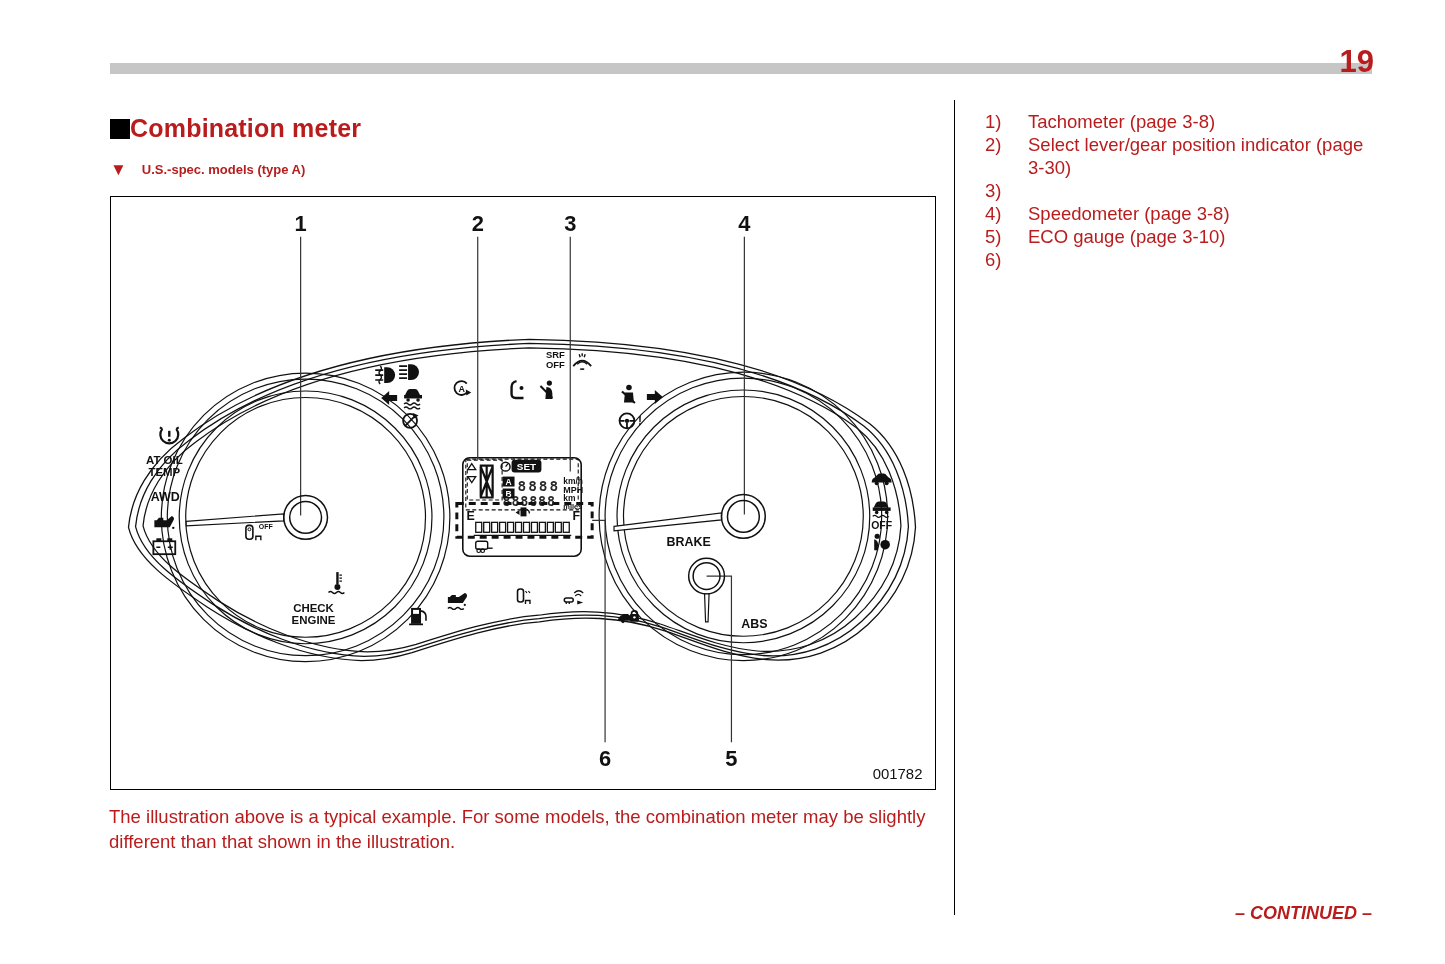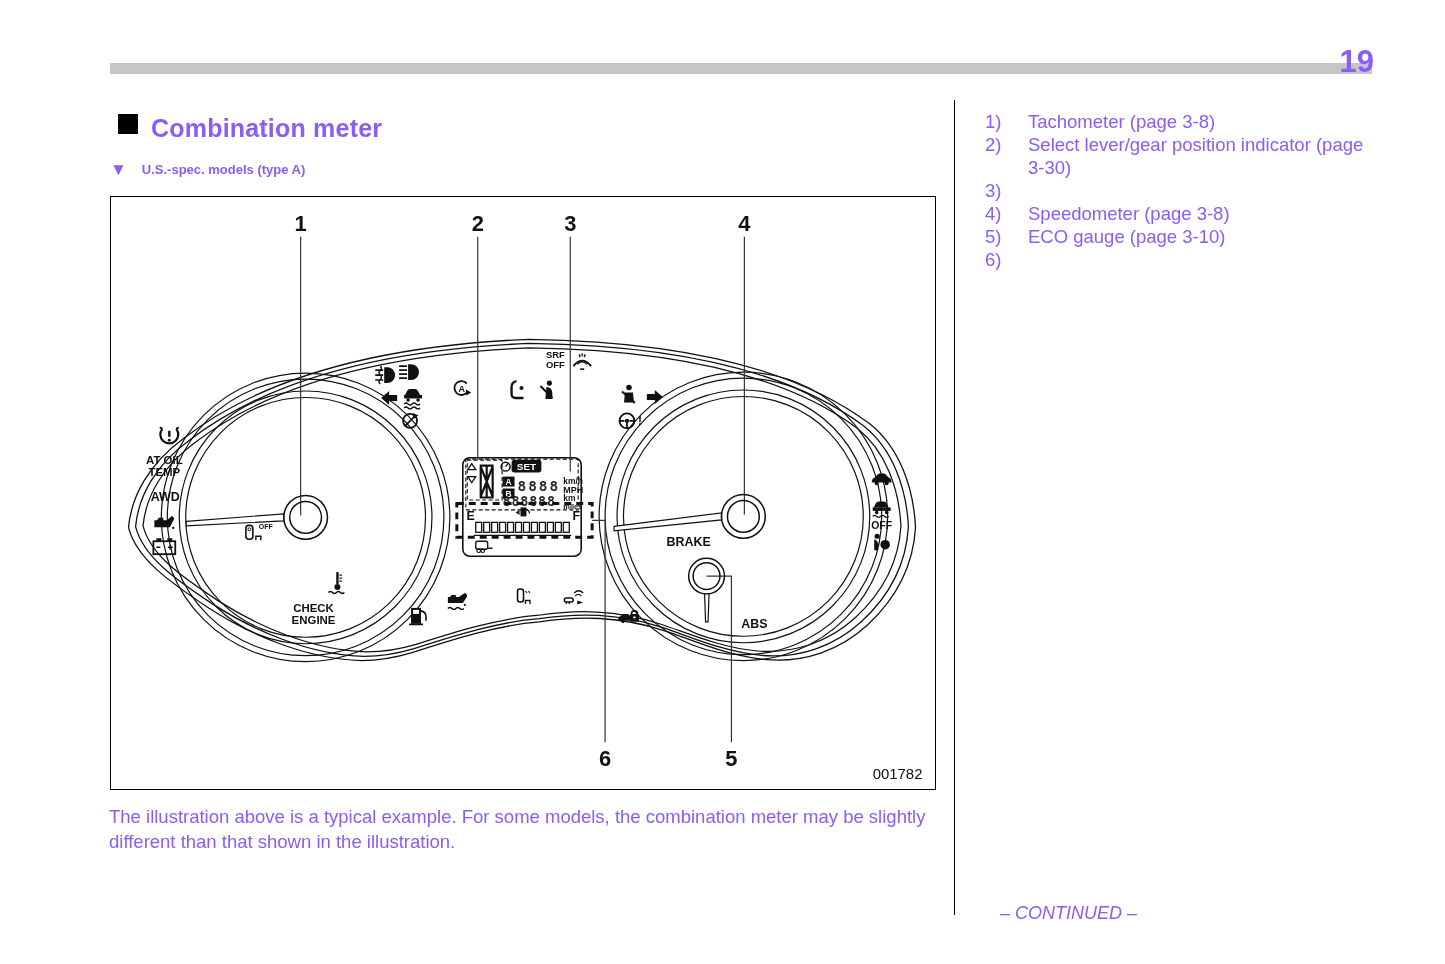--- a/index.html
+++ b/index.html
@@ -1,35 +1,35 @@
 <!DOCTYPE html>
 <html><head>
 <meta charset="utf-8">
 <style>
   html,body{margin:0;padding:0;background:#fff;}
   #page{position:relative;width:1404px;height:964px;background:#fff;overflow:hidden;
-        font-family:"Liberation Sans",sans-serif;color:#8b5cf6;}
+        font-family:"Liberation Sans",sans-serif;color:#b91c1c;}
   .abs{position:absolute;}
   #top-bar{left:110px;top:63px;width:1262px;height:11px;background:#c6c6c6;}
   #page-number{left:1318px;top:44px;width:56px;text-align:right;font-size:31px;font-weight:bold;}
-  #section-head{left:118px;top:114px;display:flex;gap:13px;}
+  #section-head{left:110px;top:114px;display:flex;align-items:center;}
   #section-square{width:20px;height:20px;background:#000;}
   #section-title{font-size:25px;font-weight:bold;letter-spacing:.2px;}
   #variant-head{left:110px;top:161px;display:flex;align-items:center;gap:15px;}
   #variant-marker{font-size:17px;line-height:1;}
   #variant-title{font-size:13px;font-weight:bold;}
   #figure-box{left:110px;top:196px;width:826px;height:594px;border:1.5px solid #000;box-sizing:border-box;}
   #caption{left:109px;top:804px;width:845px;font-size:18.5px;line-height:25px;}
   #divider{left:954px;top:100px;height:815px;border-left:1.5px solid #000;}
   #legend{left:985px;top:110px;width:390px;font-size:18.5px;line-height:23px;}
   .legend-row{display:flex;}
   .legend-num{width:43px;flex:none;}
   .legend-label{width:340px;}
-  #continued{left:1000px;top:903px;width:372px;
-             font-size:18px;font-weight:normal;font-style:italic;}
+  #continued{left:1000px;top:903px;width:372px;text-align:right;
+             font-size:18px;font-weight:bold;font-style:italic;}
   svg text{font-family:"Liberation Sans",sans-serif;fill:#111;}
   svg .mono{font-family:"DejaVu Sans Mono",monospace;}
 </style>
 </head>
 <body>
 
 <div id="page">
 
   <div id="top-bar" class="abs"></div>
   <div id="page-number" class="abs">19</div>

